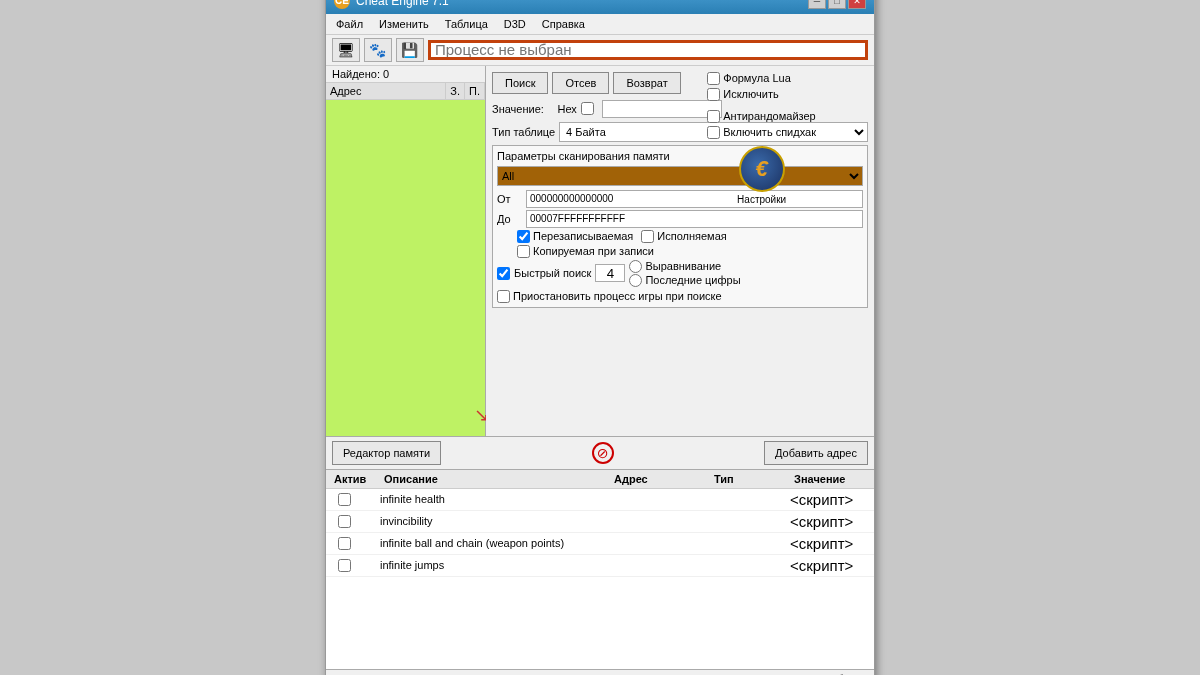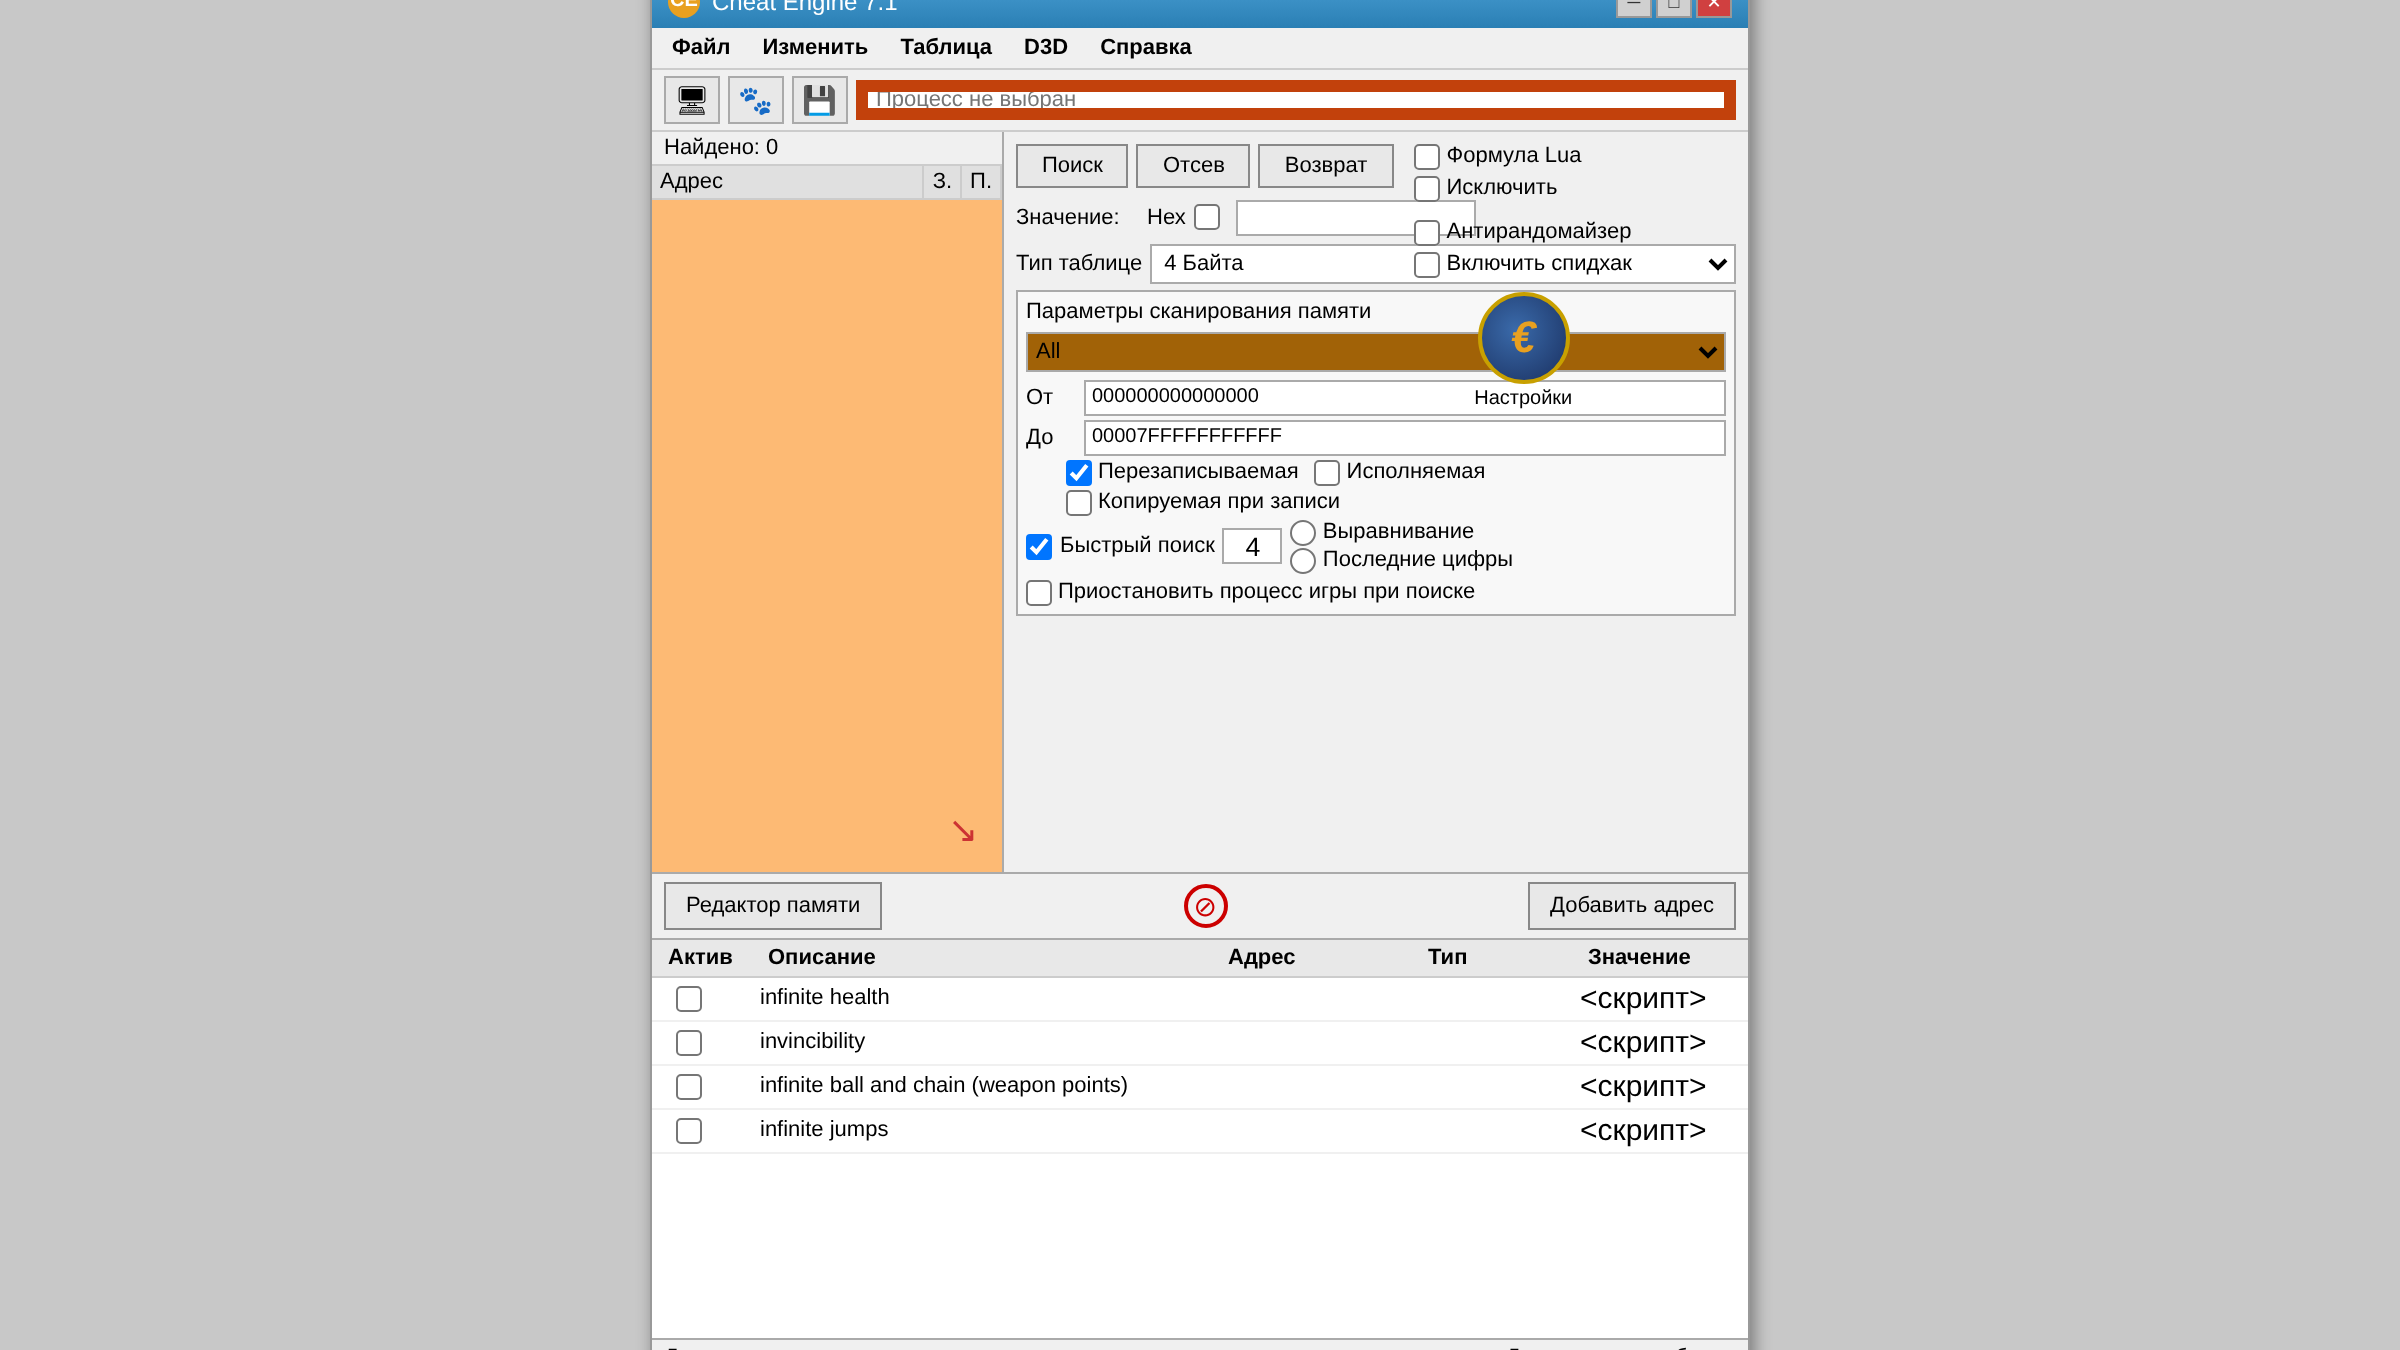--- a/index.html
+++ b/index.html
@@ -63,21 +63,20 @@
       justify-content: center;
       color: #333;
     }
     .title-btn.close { background: #d04040; color: white; }
     .menu-bar {
       background: #f0f0f0;
       border-bottom: 1px solid #ccc;
       padding: 2px 4px;
       display: flex;
       gap: 4px;
-      font-weight: bold;
     }
     .menu-item {
       padding: 2px 6px;
       cursor: pointer;
       font-size: 11px;
       color: #000;
     }
     .toolbar {
       background: #f0f0f0;
       border-bottom: 1px solid #ccc;
@@ -93,34 +92,34 @@
       background: #e8e8e8;
       cursor: pointer;
       display: flex;
       align-items: center;
       justify-content: center;
       font-size: 14px;
     }
     .toolbar-input {
       flex: 1;
       height: 20px;
-      border: 6px solid #c2410c;
+      border: 3px solid #c2410c;
       background: white;
       padding: 1px 4px;
-      font-size: 11px;
+      font-size: 15px;
     }
     .main-area {
       display: flex;
       height: 370px;
       position: relative;
     }
     .left-panel {
-      width: 176px;
+      width: 160px;
       border-right: 1px solid #aaa;
-      background: #fdba74;
+      background: #bef264;
       display: flex;
       flex-direction: column;
     }
     .found-label {
       padding: 2px 6px;
       font-size: 11px;
       background: #f0f0f0;
       border-bottom: 1px solid #ccc;
     }
     .address-table {

